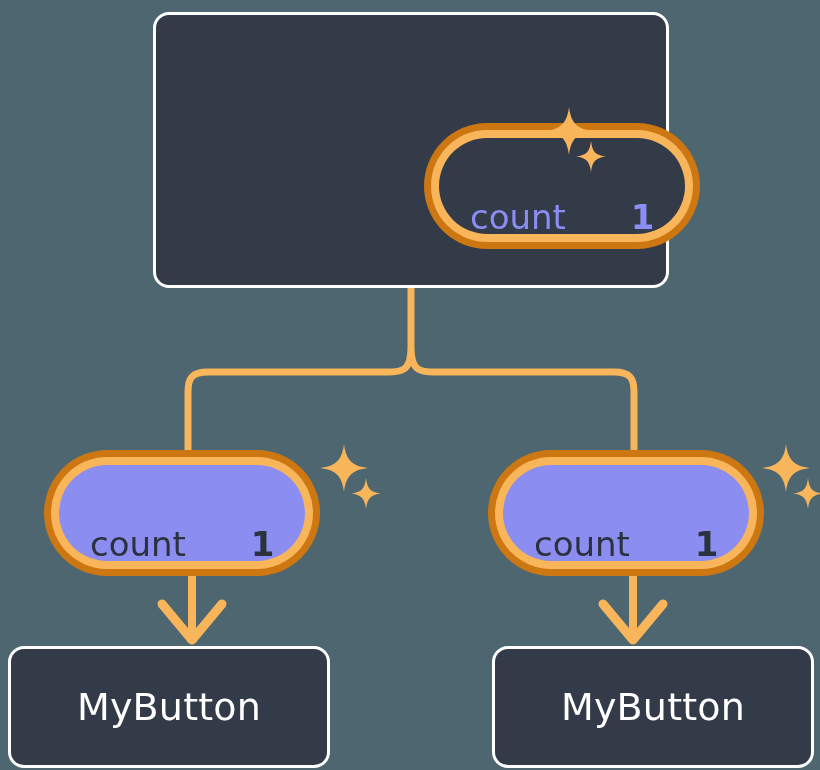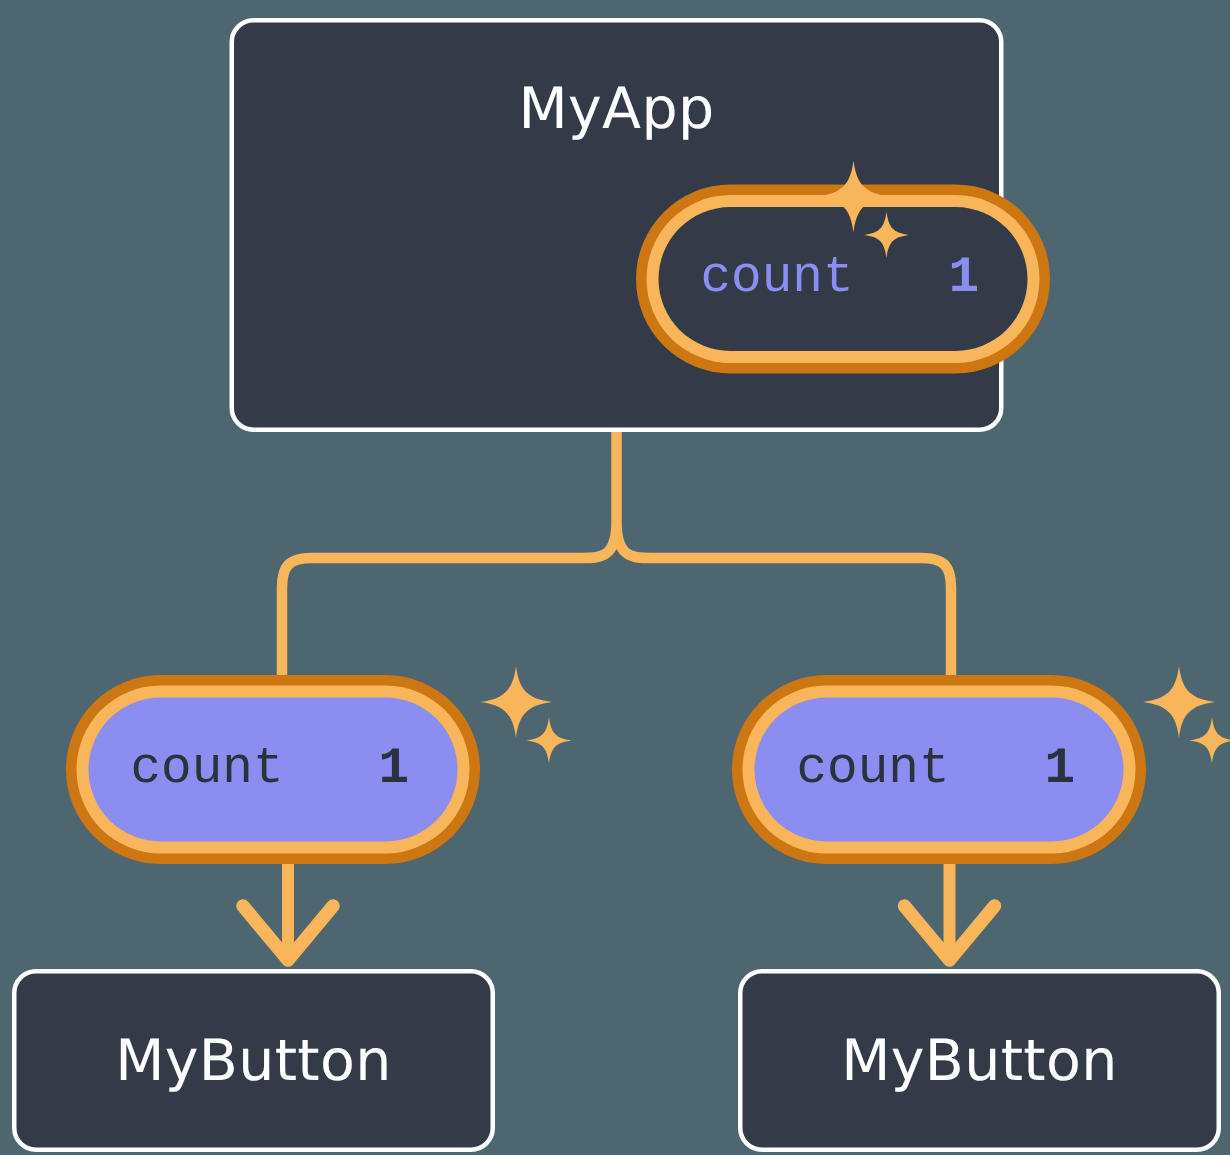--- a/index.html
+++ b/index.html
@@ -94,24 +94,23 @@
   .pill-mid {
     box-sizing: border-box;
     border-radius: 999px;
     background: #f8b55a;           
     padding: 8px;
   }
   .pill-body {
     box-sizing: border-box;
     border-radius: 999px;
     display: flex;
-    align-items: center;
+    align-items: flex-end;
     overflow: hidden;
     height: 100%;
-    font-family: Liberation Mono, monospace;
   }
   .pill-cell {
     display: flex;
     align-items: center;
     justify-content: center;
     font-size: 34px;
     line-height: 1;
     white-space: nowrap;
   }
   .pill-cell.key { flex: 0 0 auto; }
@@ -180,21 +179,20 @@
       <path d="M 162 604 L 192 640 L 222 604" fill="none" stroke="#f8b55a" stroke-width="9" stroke-linecap="round" stroke-linejoin="round"></path>
     </g>
 
     <g>
       <line x1="633" y1="568" x2="633" y2="640" stroke="#f8b55a" stroke-width="8" stroke-linecap="butt"></line>
       <path d="M 603 604 L 633 640 L 663 604" fill="none" stroke="#f8b55a" stroke-width="9" stroke-linecap="round" stroke-linejoin="round"></path>
     </g>
   </svg>
 
   <div class="comp-box" id="app-box">
-    <div class="comp-title">MyApp</div>
 
     <div class="pill-wrap" id="pill-app">
       <div class="pill dark">
         <div class="pill-mid">
           <div class="pill-body">
             <div class="pill-cell key">count</div>
             <div class="pill-divider"></div>
             <div class="pill-cell val">1</div>
           </div>
         </div>

